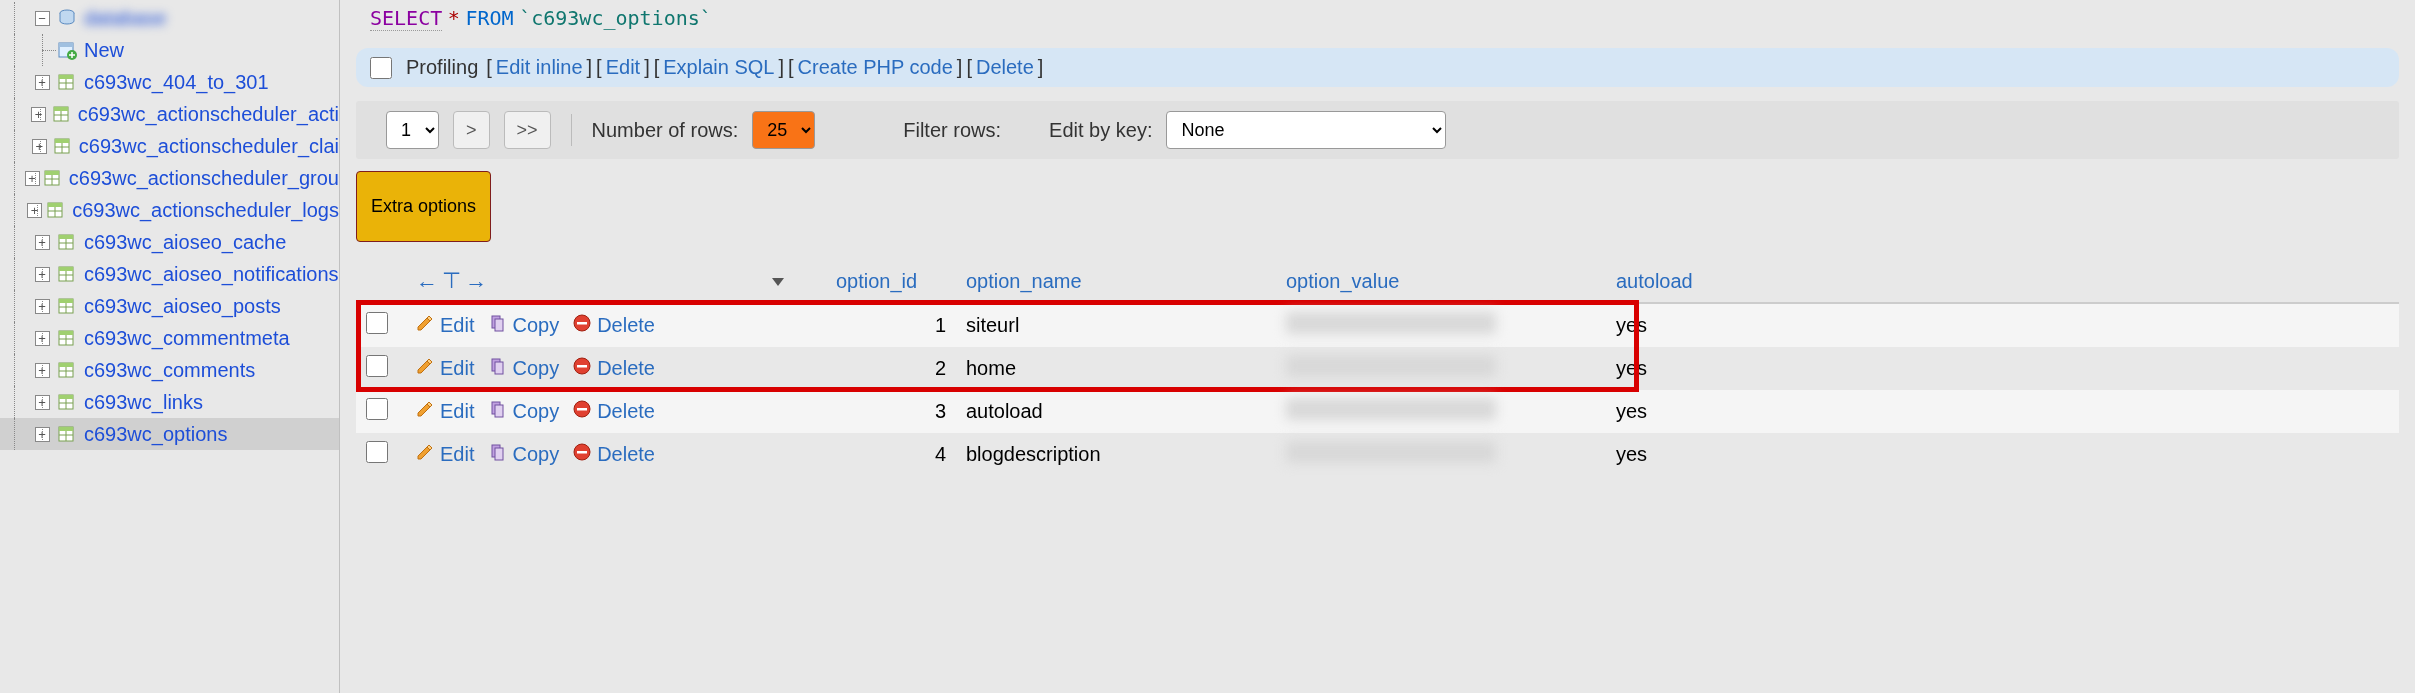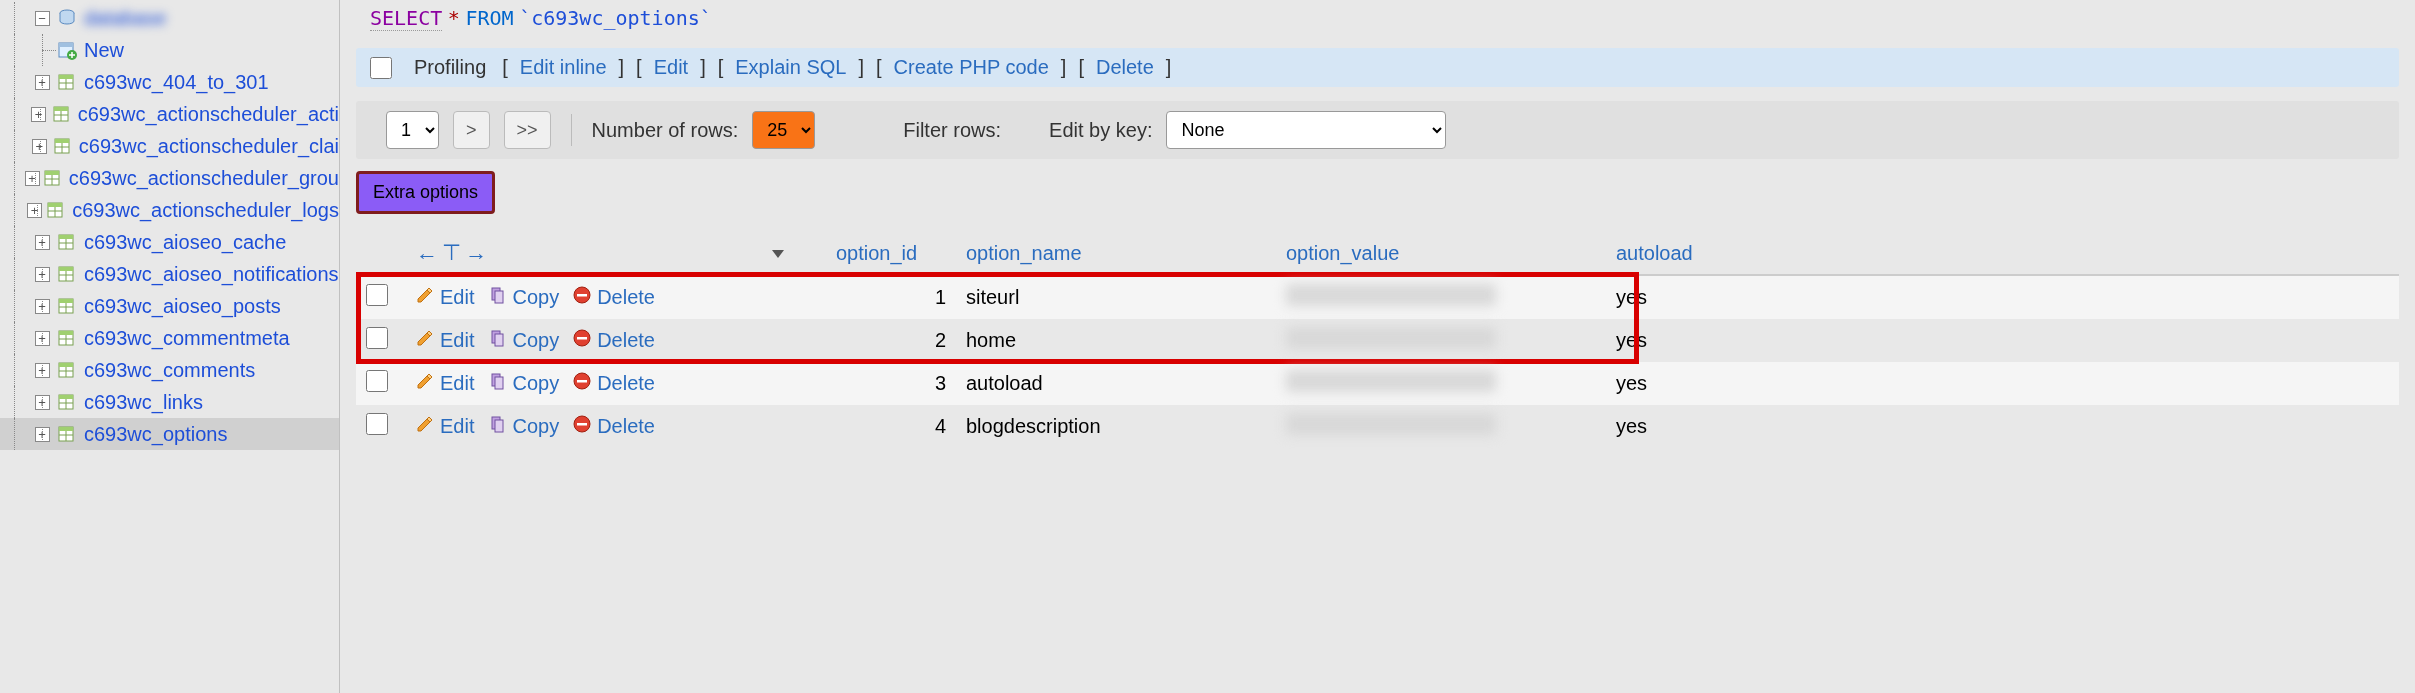--- a/index.html
+++ b/index.html
@@ -17,38 +17,38 @@
 .tree-icon { width: 22px; height: 22px; margin-right: 6px; display: inline-flex; align-items: center; justify-content: center; }
 .tree-label { color: #1d4ed8; }
 .blurred { filter: blur(5px); }
 
 
 .main { flex: 1; display: flex; flex-direction: column; padding: 0 10px; background: #e8e8e8; overflow: hidden; }
 .sql-query { padding: 6px 20px 14px 20px; }
 .sql-select { color: #8b00a0; border-bottom: 1px dotted #999; font-family: Menlo, monospace; }
 .sql-star { color: #a00; font-family: Menlo, monospace; }
 .sql-from { color: #0066cc; font-family: Menlo, monospace; }
-.sql-table { color: #1d4ed8; font-family: Menlo, monospace; }
-
-.profiling-bar { background: #d6e6f5; padding: 8px 14px; margin: 4px 6px 0 6px; border-radius: 3px; display: flex; align-items: center; gap: 12px; }
+.sql-table { color: #0f766e; font-family: Menlo, monospace; }
+
+.profiling-bar { background: #d6e6f5; padding: 8px 14px; margin: 4px 6px 0 6px; border-radius: 12px; display: flex; align-items: center; gap: 4px; }
 .profiling-bar input[type=checkbox] { width: 22px; height: 22px; margin-right: 10px; }
 .profiling-label { color: #333; margin-right: 4px; }
 .link { color: #2a6cbf; cursor: pointer; }
 .bracket { color: #333; }
 
 .controls-bar { background: #e0e0e0; margin: 14px 6px 0 6px; padding: 10px 30px; display: flex; align-items: center; gap: 14px; border-radius: 3px; }
 .page-select { height: 38px; padding: 0 10px; font-size: 18px; border: 1px solid #999; border-radius: 4px; background: #fff; }
 .nav-btn { height: 38px; padding: 0 12px; background: #f0f0f0; border: 1px solid #bbb; border-radius: 4px; cursor: pointer; font-size: 18px; color: #555; }
 .divider { width: 1px; height: 32px; background: #bbb; margin: 0 6px; }
 .ctrl-label { color: #333; }
 .rows-select { height: 38px; padding: 0 10px; font-size: 18px; border: 1px solid #999; border-radius: 4px; background: #f97316; }
 .filter-input { height: 38px; width: 260px; padding: 0 12px; font-size: 18px; border: 1px solid #999; border-radius: 4px; }
 .sort-select { height: 38px; width: 280px; padding: 0 10px; font-size: 18px; border: 1px solid #999; border-radius: 4px; background: #fff; }
 
-.extra-options-btn { margin: 12px 6px 0 6px; padding: 8px 14px; background: #8b5cf6; border: 3px solid #7f1d1d; border-radius: 4px; cursor: pointer; font-size: 18px; }
+.extra-options-btn { margin: 12px 6px 0 6px; padding: 24px 14px; background: #eab308; border: 1px solid #7f1d1d; border-radius: 4px; cursor: pointer; font-size: 18px; }
 
 .highlight-box { position: absolute; border: 5px solid #d80000; pointer-events: none; }
 
 .results-wrap { margin: 18px 6px 0 6px; position: relative; }
 .results-table { width: 100%; border-collapse: collapse; }
 .results-table th { text-align: left; font-weight: normal; padding: 8px 10px; border-bottom: 2px solid #ccc; color: #333; }
 .results-table th.col-link { color: #2a6cbf; cursor: pointer; font-weight: 400; }
 .sort-desc::after { content: ""; display: inline-block; margin-left: 6px; border-left: 6px solid transparent; border-right: 6px solid transparent; border-top: 8px solid #555; vertical-align: middle; }
 .move-arrows { color: #2a6cbf; font-size: 22px; letter-spacing: 4px; }
 .results-table td { padding: 8px 10px; vertical-align: middle; }

